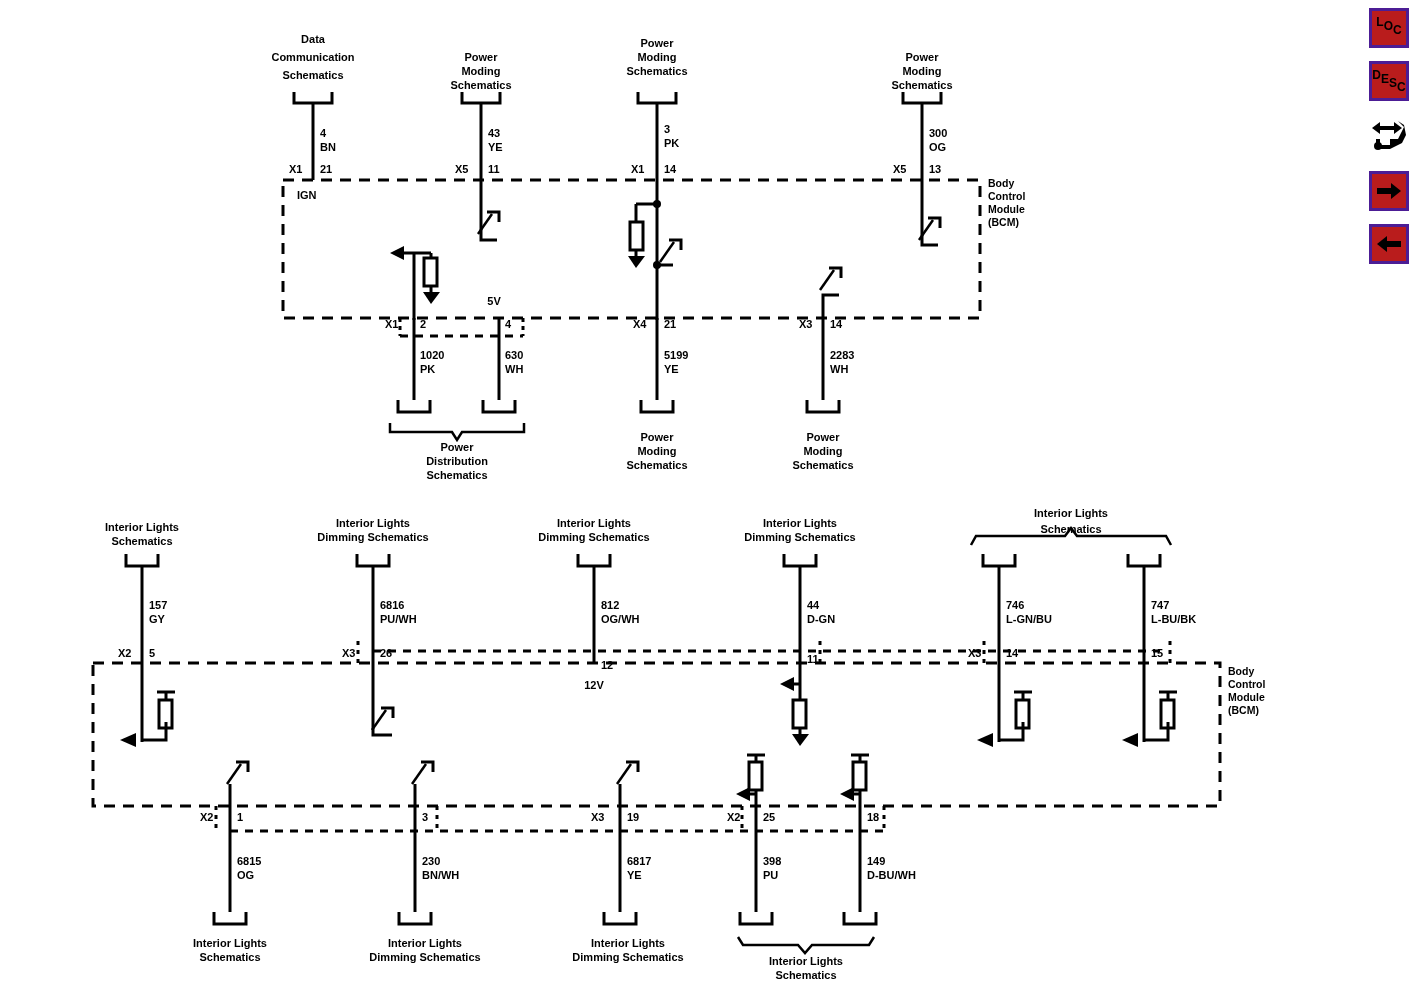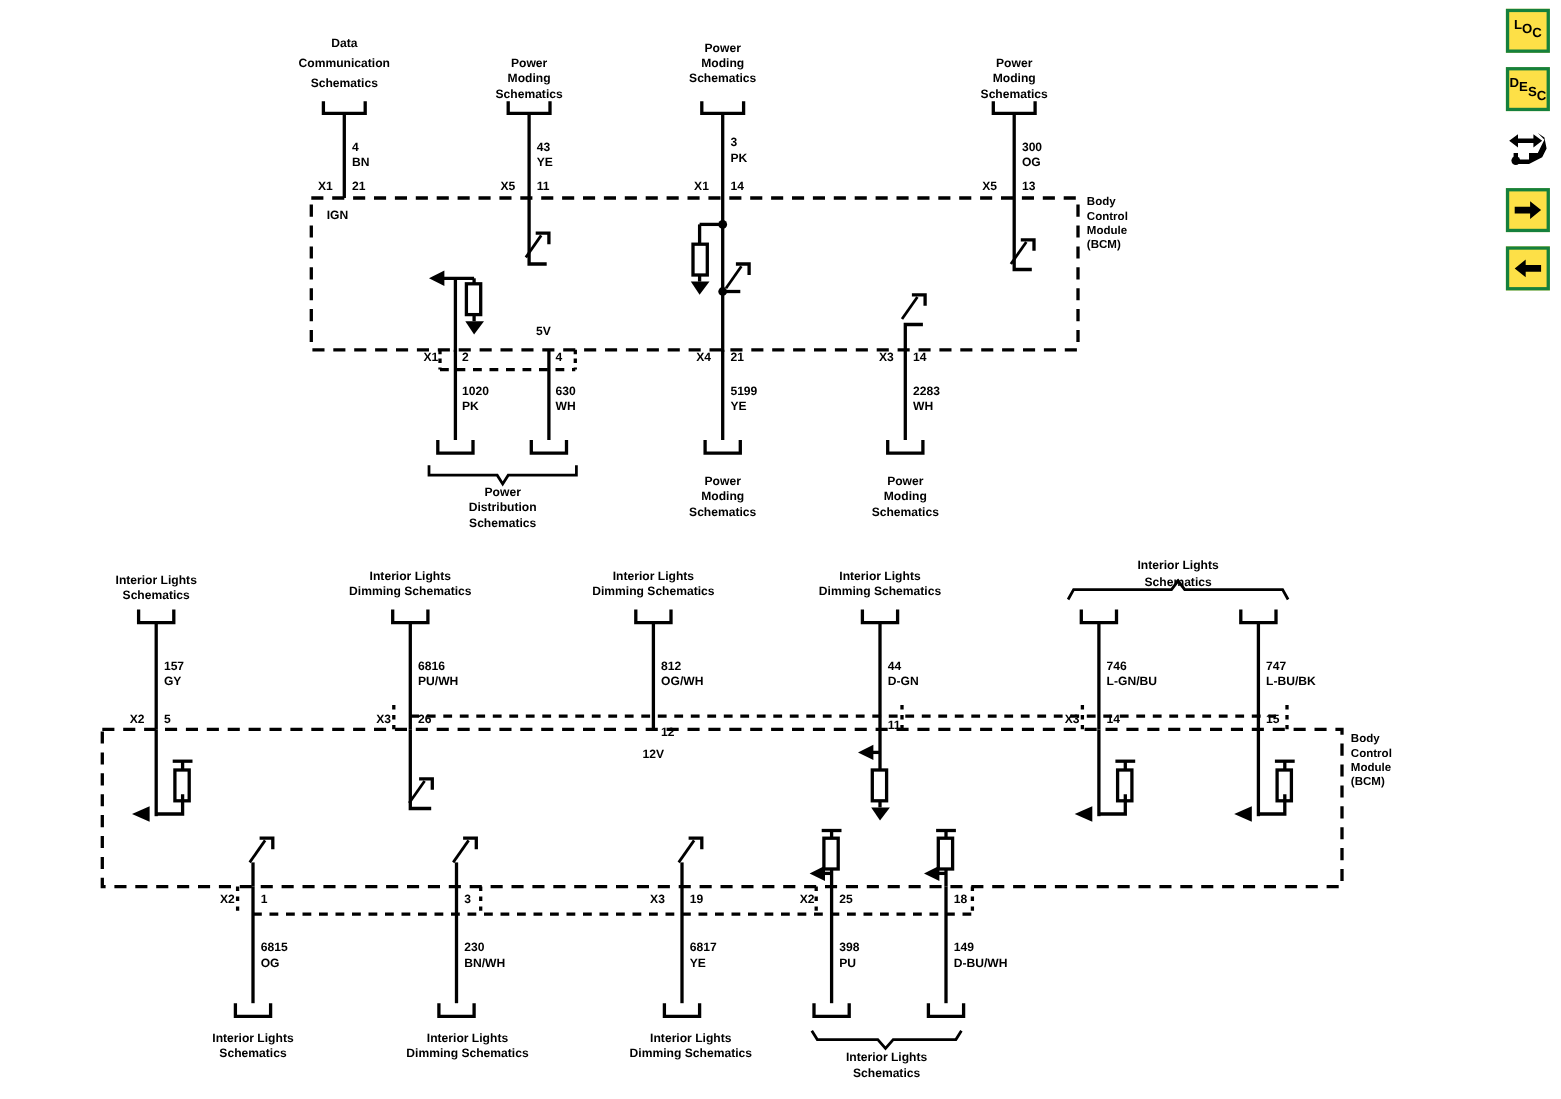--- a/index.html
+++ b/index.html
@@ -51,22 +51,22 @@
     top: 8px;
     width: 44px;
     display: flex;
     flex-direction: column;
     align-items: center;
     gap: 13px;
   }
   .tb-btn {
     width: 40px;
     height: 40px;
-    border: 3px solid #15803d;
-    background: #fde047;
+    border: 3px solid #4c1d95;
+    background: #b91c1c;
     box-sizing: border-box;
     display: flex;
     align-items: center;
     justify-content: center;
     position: relative;
   }
   .tb-plain {
     width: 44px;
     height: 44px;
     display: flex;

